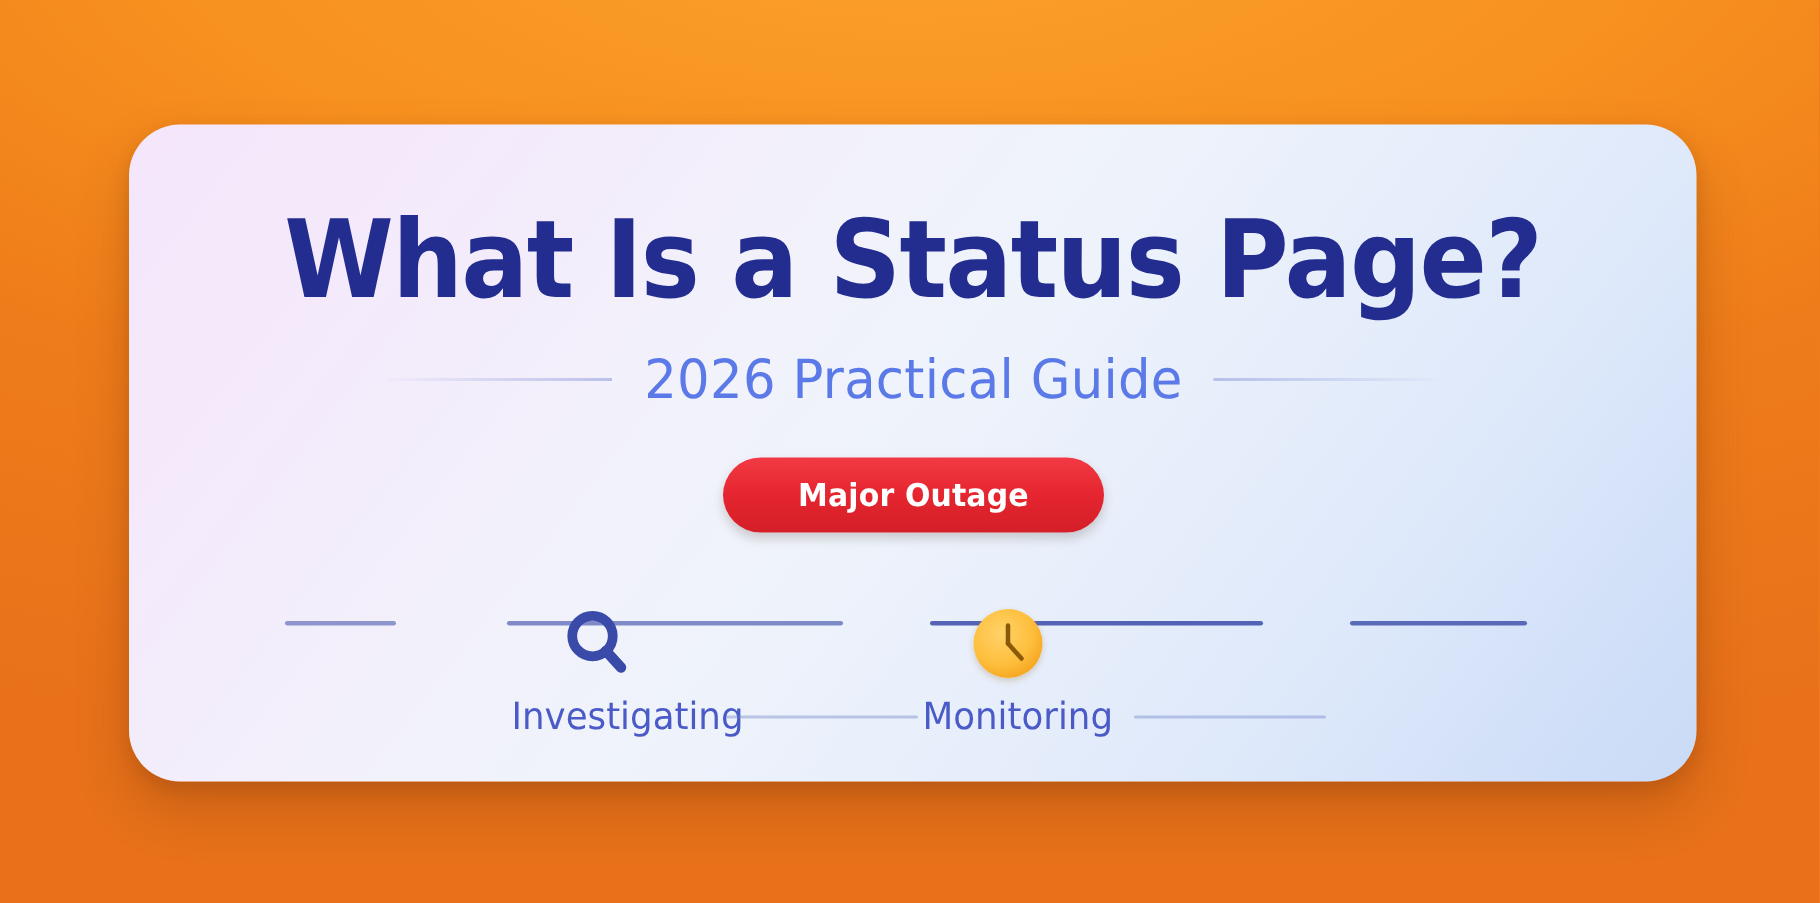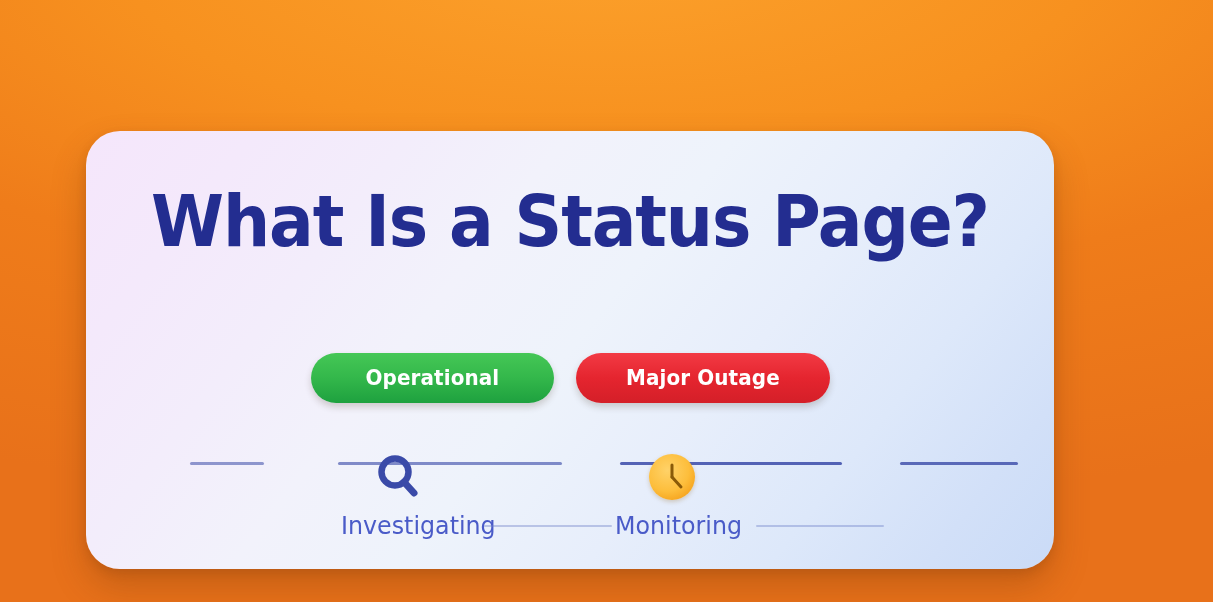--- a/index.html
+++ b/index.html
@@ -21,39 +21,38 @@
     background:
       radial-gradient(120% 95% at 50% -10%, #fca22c 0%, #f7911f 34%, #ef7c1a 62%, #e8711a 100%);
     overflow: hidden;
   }
 
   
   #card {
     position: absolute;
     left: 86px;
     top: 83px;
-    width: 968px;
+    width: 1045px;
     height: 438px;
     border-radius: 34px;
     background:
       linear-gradient(128deg,
         #f5e6fb 0%,
         #f4e9fb 13%,
         #f3edfb 25%,
         #f2f2fb 37%,
         #eef3fb 50%,
         #e7eefb 64%,
         #dde8fa 78%,
         #d2e0f8 90%,
         #cadbf7 100%);
     box-shadow:
       0 18px 34px rgba(120, 55, 10, 0.30),
       0 4px 10px rgba(120, 55, 10, 0.18);
     overflow: hidden;
-    margin-top: 48px;
   }
 
   
   #title {
     position: absolute;
     left: 0;
     top: 54px;
     width: 100%;
     text-align: center;
     color: #232d90;
@@ -229,25 +228,27 @@
 </style>
 </head>
 <body>
 
 <div id="stage">
 
   <div id="card">
 
     <div id="title">What Is a Status Page?</div>
 
+    <div id="subtitle-row">
+      <div class="sub-rule left"></div>
+      <div id="subtitle">2026 Practical Guide</div>
+      <div class="sub-rule right"></div>
+    </div>
 
     <div id="pills">
-      <div class="pill pill-operational">
-        <span class="pill-label">Operational</span>
-      </div>
       <div class="pill pill-outage">
         <span class="pill-label">Major Outage</span>
       </div>
     </div>
 
     <div id="timeline">
 
       <div class="tl-line seg-a"></div>
       <div class="tl-line seg-b"></div>
       <div class="tl-line seg-c"></div>

